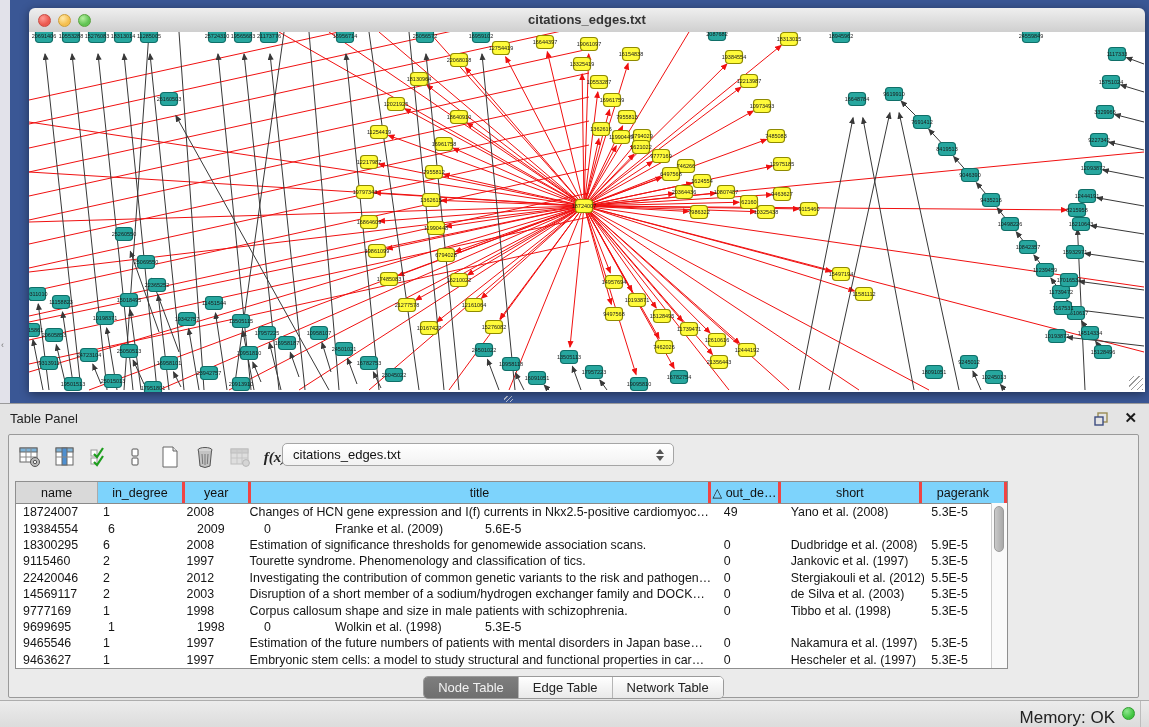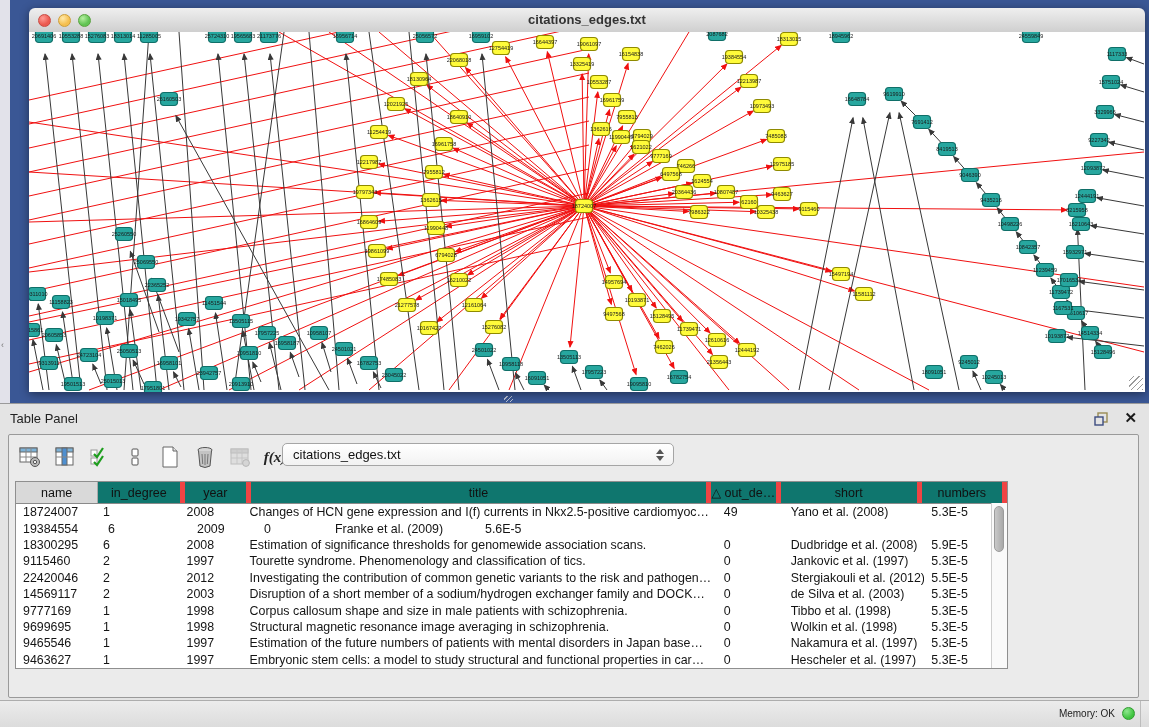--- a/index.html
+++ b/index.html
@@ -37,41 +37,41 @@
          background:linear-gradient(#FFF,#F2F2F2);border:1px solid #A5A5A5;border-radius:5px;
          font-size:13px;color:#111;line-height:21px;padding-left:10px;}
   .combo-arrows{position:absolute;right:8px;top:3px;width:9px;height:16px;}
   .combo-arrows div{width:0;height:0;border-left:4px solid transparent;border-right:4px solid transparent;margin:2px 0;}
   .ar-up{border-bottom:5px solid #555;}
   .ar-dn{border-top:5px solid #555;}
   
   .tblwrap{position:absolute;left:6px;top:46px;width:993px;height:188px;box-sizing:border-box;
            border:1px solid #8f8f8f;background:#fff;overflow:hidden;}
   .thead{display:flex;height:21px;border-bottom:1px solid #8a8a8a;}
-  .th{box-sizing:border-box;border-right:5px solid #ef4444;font-size:12.5px;color:#111;
-      display:flex;align-items:center;justify-content:center;background:#0f766e;}
+  .th{box-sizing:border-box;border-right:3px solid #ef4444;font-size:12.5px;color:#111;
+      display:flex;align-items:center;justify-content:center;background:#7dd3fc;}
   .th.gray{background:#D9D9D9;border-right:1px solid #aaa;}
   .tr{display:flex;height:16.4px;}
   .td{box-sizing:border-box;padding-left:7px;font-size:12.4px;color:#141414;white-space:nowrap;
       overflow:hidden;display:flex;align-items:center;}
   .vscroll{position:absolute;right:0;top:21px;bottom:0;width:15px;background:#FAFAFA;border-left:1px solid #CFCFCF;}
   .vthumb{position:absolute;left:2px;top:3px;width:10px;height:46px;border-radius:6px;
           background:linear-gradient(90deg,#C9C9C9,#A9A9A9);border:1px solid #9b9b9b;box-sizing:border-box;}
   
   .tabs{position:absolute;left:0;right:0;top:241px;display:flex;justify-content:center;}
   .tabseg{display:flex;border:1px solid #9a9a9a;border-radius:5px;overflow:hidden;height:21px;
           box-shadow:inset 0 1px 0 rgba(255,255,255,.7);}
   .tab{font-size:13px;padding:0 14px;display:flex;align-items:center;background:linear-gradient(#FFF,#E9E9E9);
        color:#222;border-left:1px solid #b5b5b5;}
   .tab:first-child{border-left:none;}
   .tab.sel{background:linear-gradient(#7E7E7E,#6F6F6F);color:#F2F2F2;}
   
   .status{position:absolute;left:0;bottom:0;width:1149px;height:26px;background:linear-gradient(#ECECEC,#DCDCDC);
           border-top:1px solid #ADADAD;}
-  .mem{position:absolute;right:34px;top:7px;font-size:10px;color:#222;}
+  .mem{position:absolute;right:34px;top:7px;font-size:17px;color:#222;}
   .memdot{position:absolute;right:14px;top:6px;width:13px;height:13px;border-radius:50%;
           background:radial-gradient(circle at 35% 30%,#8FE78F,#3FC43F 65%);border:1px solid #2F9C2F;box-sizing:border-box;}
   .statusline{position:absolute;right:8px;top:0;bottom:0;border-left:1px solid #bcbcbc;}
 </style>
 </head>
 <body>
 
 <div class="left-strip">
   <div class="collapse-arrow">‹</div>
 </div>
@@ -915,21 +915,21 @@
     </div>
 
     <div class="tblwrap">
       <div class="thead" id="thead">
           <div class="th gray" style="width: 92px;">name</div>
           <div class="th" style="width: 96px;">in_degree</div>
           <div class="th" style="width: 74px;">year</div>
           <div class="th" style="width: 514px;">title</div>
           <div class="th" style="width: 78px;">△ out_de…</div>
           <div class="th" style="width: 157px;">short</div>
-          <div class="th" style="width: 95px;">numbers</div>
+          <div class="th" style="width: 95px;">pagerank</div>
         </div>
       <div id="tbody">
           <div class="tr">
             <div class="td" style="width: 85px;">18724007</div>
             <div class="td" style="width: 89px;">1</div>
             <div class="td" style="width: 67px;">2008</div>
             <div class="td" style="width: 507px;">Changes of HCN gene expression and I(f) currents in Nkx2.5-positive cardiomyoc…</div>
             <div class="td" style="width: 71px;">49</div>
             <div class="td" style="width: 150px;">Yano et al. (2008)</div>
             <div class="td" style="width: 88px;">5.3E-5</div>
@@ -984,21 +984,20 @@
             <div class="td" style="width: 67px;">1998</div>
             <div class="td" style="width: 507px;">Corpus callosum shape and size in male patients with schizophrenia.</div>
             <div class="td" style="width: 71px;">0</div>
             <div class="td" style="width: 150px;">Tibbo et al. (1998)</div>
             <div class="td" style="width: 88px;">5.3E-5</div>
           </div>
           <div class="tr">
             <div class="td" style="width: 85px;">9699695</div>
             <div class="td" style="width: 89px;">1</div>
             <div class="td" style="width: 67px;">1998</div>
-            <div class="td" style="width: 507px;">Structural magnetic resonance image averaging in schizophrenia.</div>
             <div class="td" style="width: 71px;">0</div>
             <div class="td" style="width: 150px;">Wolkin et al. (1998)</div>
             <div class="td" style="width: 88px;">5.3E-5</div>
           </div>
           <div class="tr">
             <div class="td" style="width: 85px;">9465546</div>
             <div class="td" style="width: 89px;">1</div>
             <div class="td" style="width: 67px;">1997</div>
             <div class="td" style="width: 507px;">Estimation of the future numbers of patients with mental disorders in Japan base…</div>
             <div class="td" style="width: 71px;">0</div>
@@ -1013,20 +1012,27 @@
             <div class="td" style="width: 71px;">0</div>
             <div class="td" style="width: 150px;">Hescheler et al. (1997)</div>
             <div class="td" style="width: 88px;">5.3E-5</div>
           </div>
         </div>
       <div class="vscroll">
         <div class="vthumb"></div>
       </div>
     </div>
 
+    <div class="tabs">
+      <div class="tabseg">
+        <div class="tab sel">Node Table</div>
+        <div class="tab">Edge Table</div>
+        <div class="tab">Network Table</div>
+      </div>
+    </div>
   </div>
 </div>
 
 <div class="status">
   <span class="mem">Memory: OK</span>
   <div class="memdot"></div>
   <div class="statusline"></div>
 </div>
 
 </body></html>

